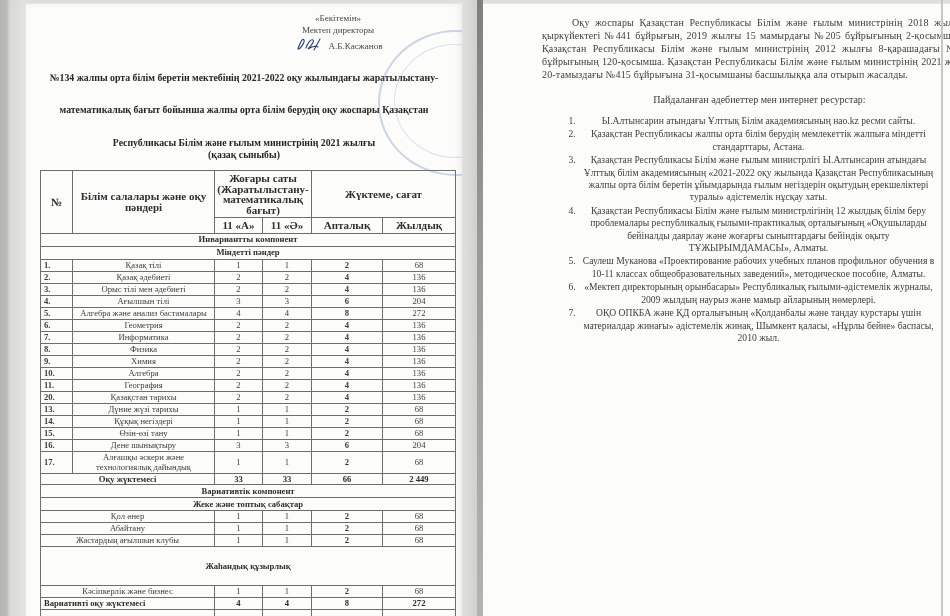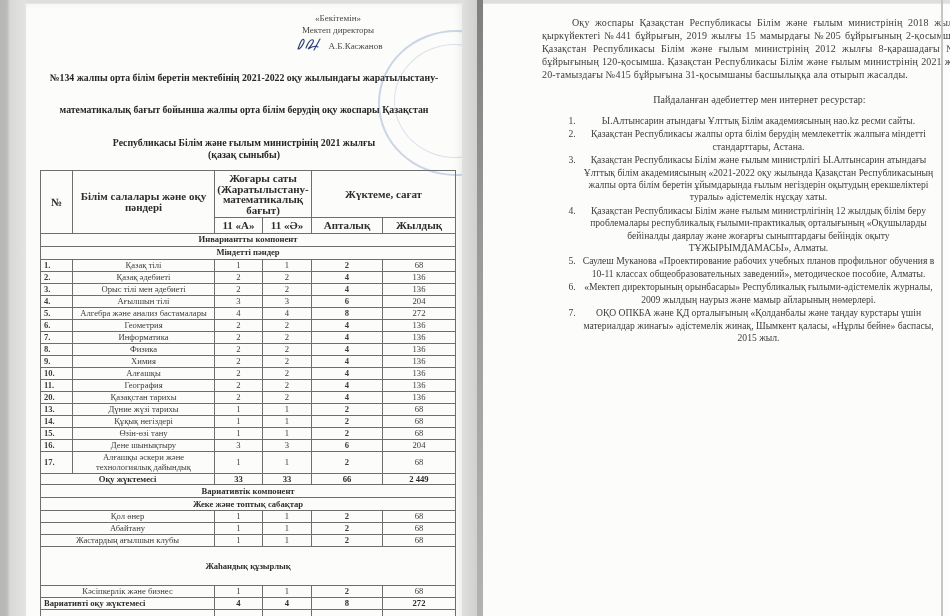--- a/index.html
+++ b/index.html
@@ -193,21 +193,21 @@
           <tr class="r">
             <td class="c-num">9.</td>
             <td class="c-name">Химия</td>
             <td class="c-val">2</td>
             <td class="c-val">2</td>
             <td class="c-wk">4</td>
             <td class="c-val">136</td>
           </tr>
           <tr class="r">
             <td class="c-num">10.</td>
-            <td class="c-name">Алғашқы</td>
+            <td class="c-name">Алгебра</td>
             <td class="c-val">2</td>
             <td class="c-val">2</td>
             <td class="c-wk">4</td>
             <td class="c-val">136</td>
           </tr>
           <tr class="r">
             <td class="c-num">11.</td>
             <td class="c-name">География</td>
             <td class="c-val">2</td>
             <td class="c-val">2</td>
@@ -331,19 +331,19 @@
     <div class="rp-inner">
       <p class="intro">Оқу жоспары Қазақстан Республикасы Білім және ғылым министрінің 2018 жылғы 4 қыркүйектегі №441 бұйрығын, 2019 жылғы 15 мамырдағы №205 бұйрығының 2-қосымшасын, Қазақстан Республикасы Білім және ғылым министрінің 2012 жылғы 8-қарашадағы №500 бұйрығының 120-қосымша. Қазақстан Республикасы Білім және ғылым министрінің 2021 жылғы 20-тамыздағы №415 бұйрығына 31-қосымшаны басшылыққа ала отырып жасалды.</p>
       <div class="list-heading">Пайдаланған әдебиеттер мен интернет ресурстар:</div>
       <ol class="refs">
         <li>Ы.Алтынсарин атындағы Ұлттық Білім академиясының нао.kz ресми сайты.</li>
         <li>Қазақстан Республикасы жалпы орта білім берудің мемлекеттік жалпыға міндетті стандарттары, Астана.</li>
         <li>Қазақстан Республикасы Білім және ғылым министрлігі Ы.Алтынсарин атындағы Ұлттық білім академиясының «2021-2022 оқу жылында Қазақстан Республикасының жалпы орта білім беретін ұйымдарында ғылым негіздерін оқытудың ерекшеліктері туралы» әдістемелік нұсқау хаты.</li>
         <li>Қазақстан Республикасы Білім және ғылым министрлігінің 12 жылдық білім беру проблемалары республикалық ғылыми-практикалық орталығының «Оқушыларды бейіналды даярлау және жоғарғы сыныптардағы бейіндік оқыту ТҰЖЫРЫМДАМАСЫ», Алматы.</li>
         <li>Саулеш Муканова «Проектирование рабочих учебных планов профильног обучения в 10-11 классах общеобразовательных заведений», методическое пособие, Алматы.</li>
         <li>«Мектеп директорының орынбасары» Республикалық ғылыми-әдістемелік журналы, 2009 жылдың наурыз және мамыр айларының нөмерлері.</li>
-        <li>ОҚО ОПКБА және ҚД орталығының «Қолданбалы және таңдау курстары үшін материалдар жинағы» әдістемелік жинақ, Шымкент қаласы, «Нұрлы бейне» баспасы, 2015 жыл.</li>
+        <li>ОҚО ОПКБА және ҚД орталығының «Қолданбалы және таңдау курстары үшін материалдар жинағы» әдістемелік жинақ, Шымкент қаласы, «Нұрлы бейне» баспасы, 2010 жыл.</li>
       </ol>
     </div>
   </div>
 
   <div class="right-edge"></div>
 </div>
 
 </body></html>

